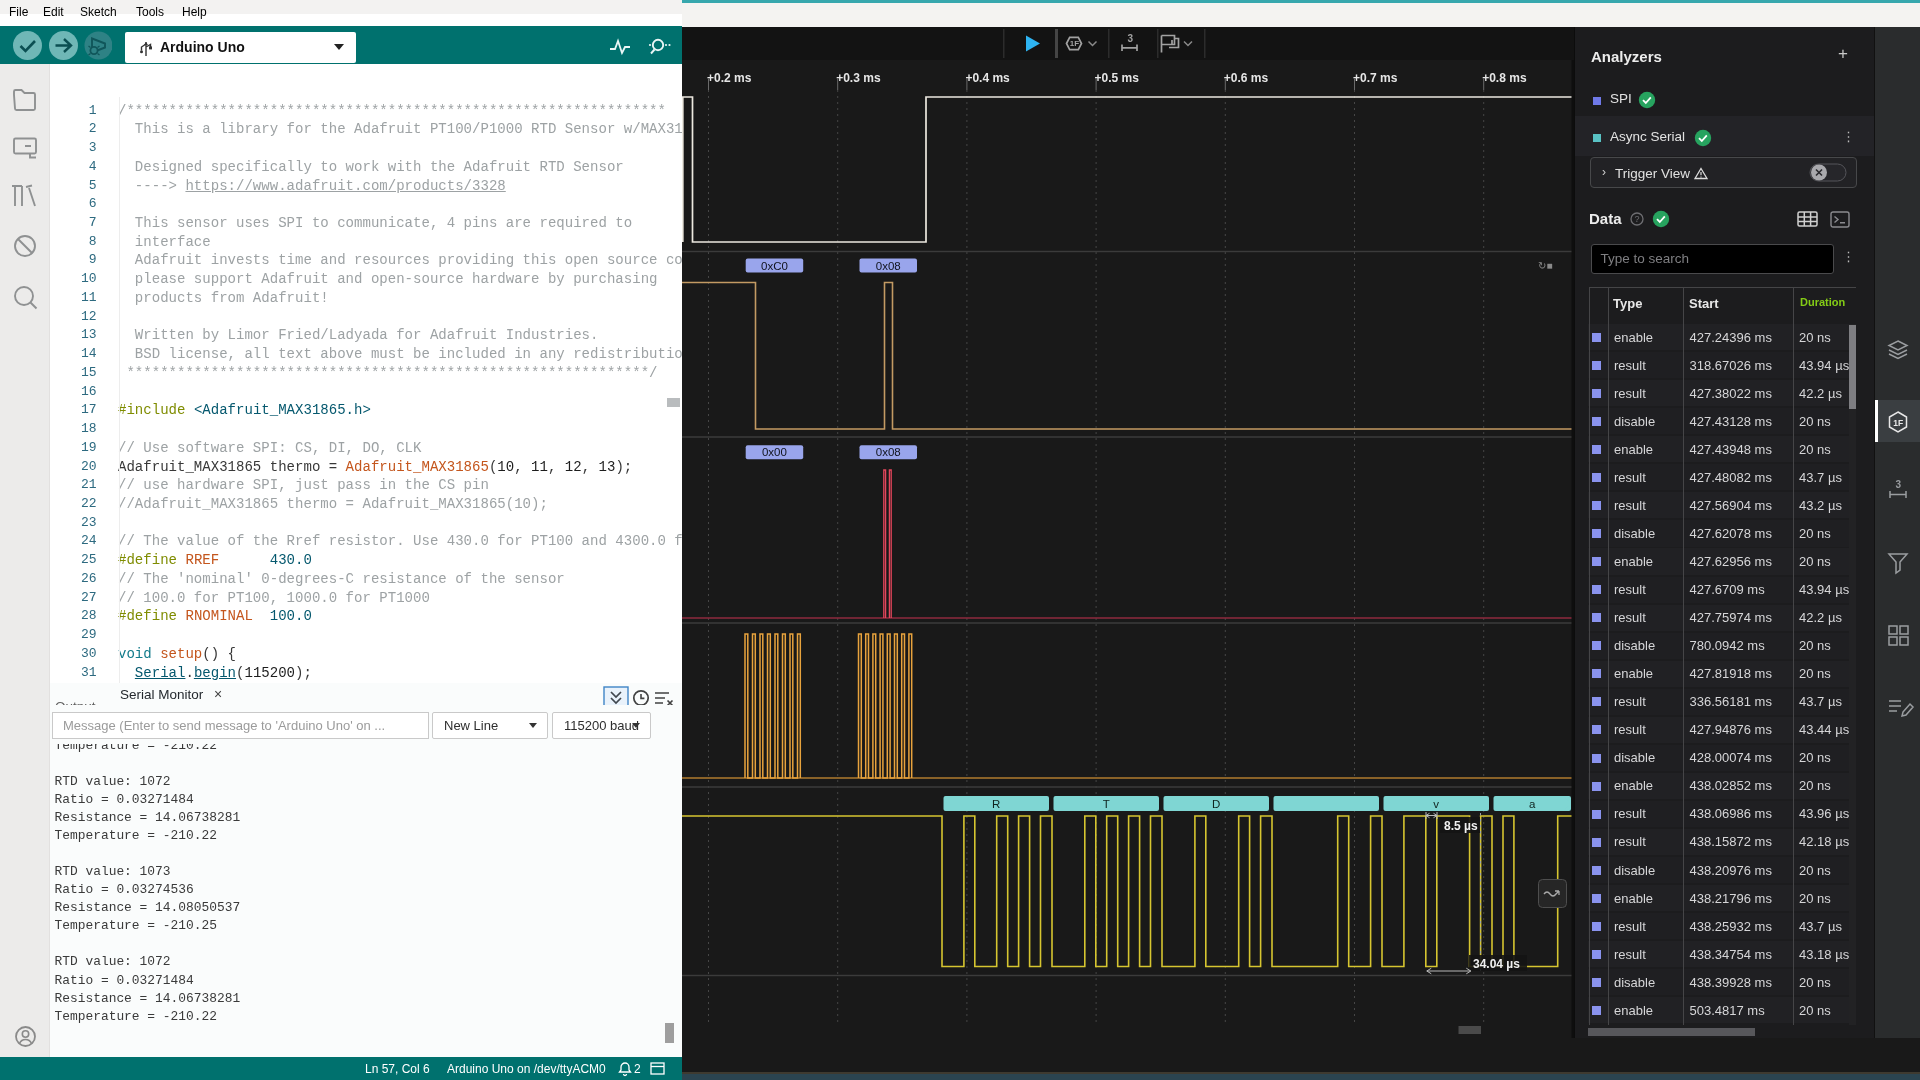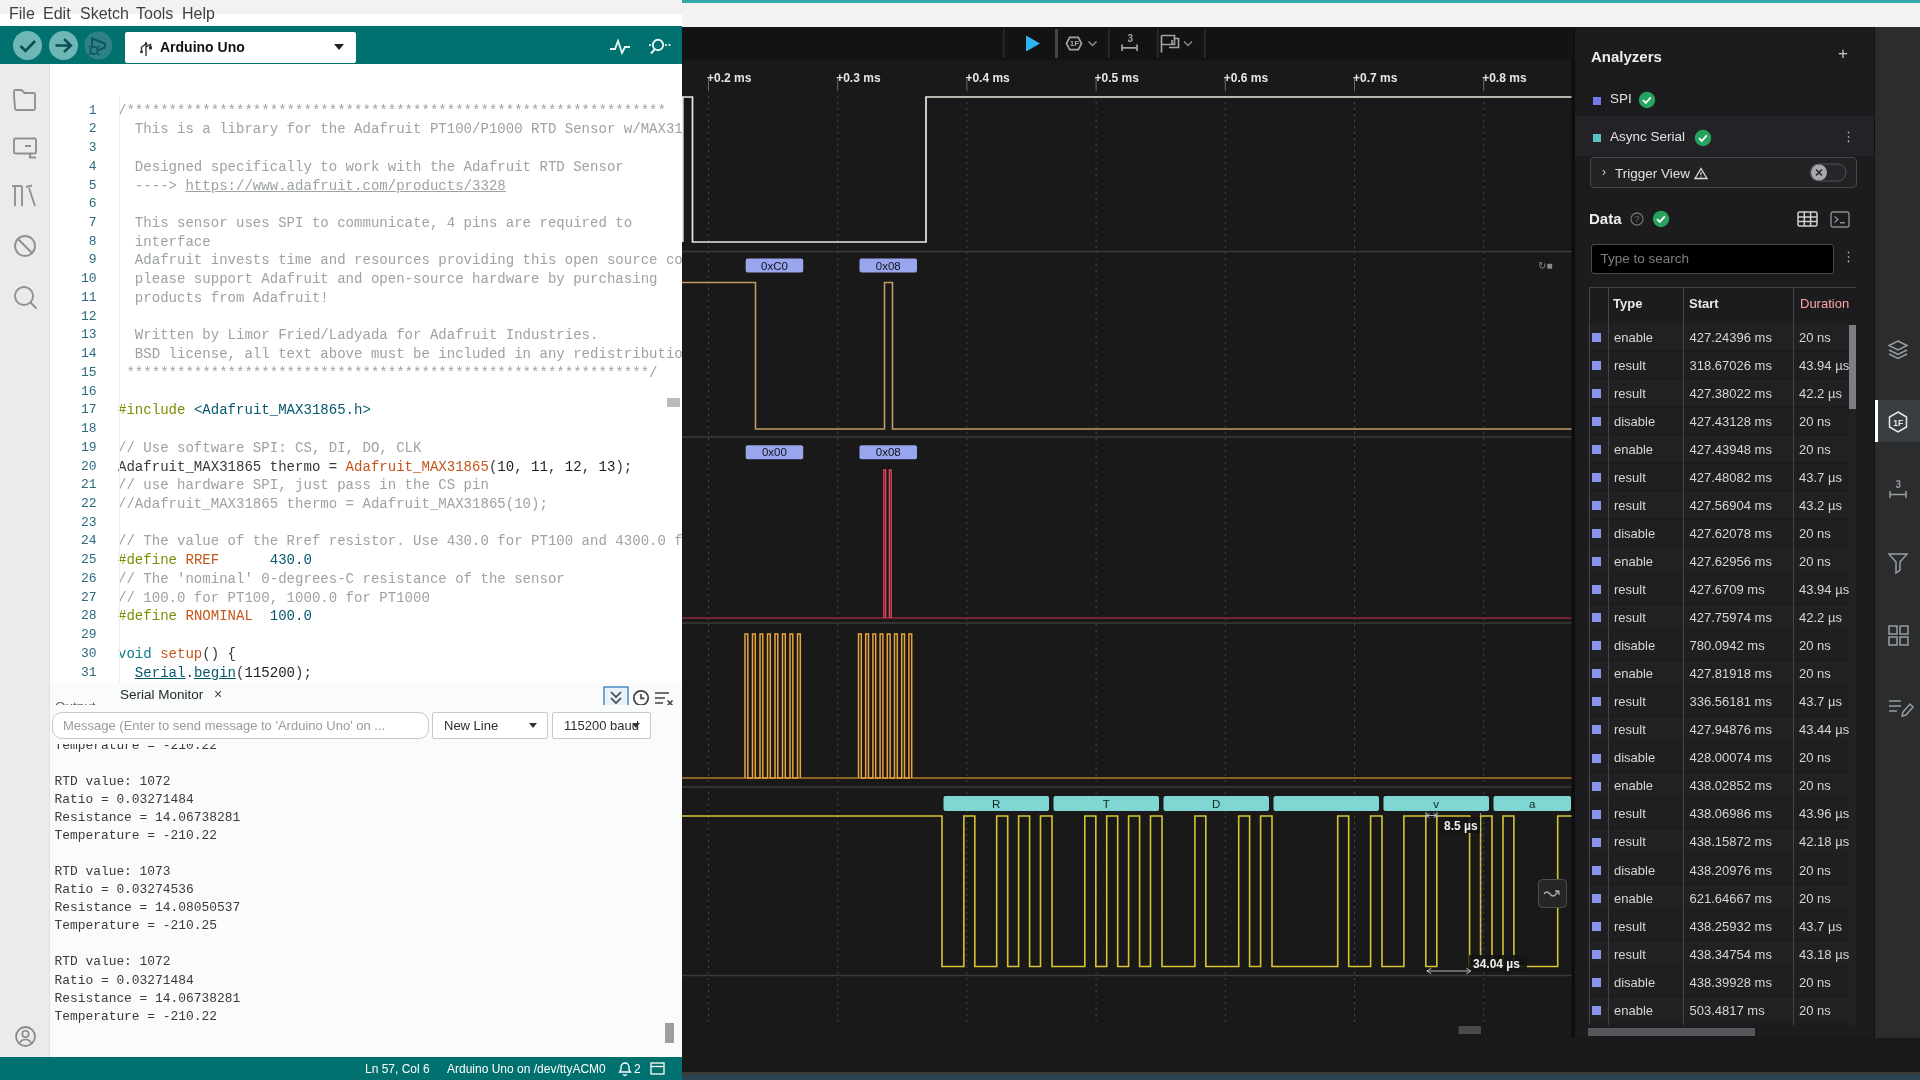--- a/index.html
+++ b/index.html
@@ -1,20 +1,20 @@
 <!DOCTYPE html>
 <html><head><meta charset="utf-8"><title>s</title><style>
 *{margin:0;padding:0;box-sizing:border-box}
 html,body{width:1920px;height:1080px;overflow:hidden;background:#111}
 #root{position:absolute;left:0;top:0;width:1920px;height:1080px;font-family:"Liberation Sans",sans-serif}
 .abs{position:absolute}
 pre{font-family:"Liberation Mono",monospace;margin:0}
 
 #ard{position:absolute;left:0;top:0;width:682px;height:1080px;background:#fff;overflow:hidden}
-#menubar{position:absolute;left:0;top:0;width:682px;height:14px;background:#f3f2f1;color:#404040;font-size:16px}
+#menubar{position:absolute;left:0;top:0;width:682px;height:14px;background:#f3f2f1;color:#000000;font-size:12px}
 #menubar span{position:absolute;top:5px}
 #toolbar{position:absolute;left:0;top:26px;width:682px;height:38px;background:#00716e}
 #tabbar{position:absolute;left:50px;top:64px;width:632px;height:33px;background:#ebe9e7}
 #tab1{position:absolute;left:0;top:0;width:108px;height:33px;background:#fff;border-right:1px solid #e0dedd;color:#202124;font-size:13px;line-height:39px;padding-left:12px}
 #sidebar{position:absolute;left:0;top:64px;width:50px;height:993px;background:#ecebea;border-right:1px solid #e2e0df}
 #editor{position:absolute;left:50px;top:97px;width:632px;height:586px;background:#fff;overflow:hidden}
 .gut{position:absolute;left:0;top:4.6px;width:46.5px;text-align:right;font-size:13px;line-height:18.73px;color:#2d6a80}
 .code{position:absolute;left:68px;top:4.6px;font-size:14.05px;line-height:18.73px;color:#383838;letter-spacing:0px}
 .cm{color:#9da2a4}.kw{color:#7f8c00}.hd{color:#05586e}.or{color:#c4561d}.tk{color:#117a8a}.nm{color:#1d1d1d}
 #outpanel{position:absolute;left:50px;top:683px;width:632px;height:374px;background:#fafcfc}
@@ -176,21 +176,21 @@
 RTD value: 1073
 Ratio = 0.03274536
 Resistance = 14.08050537
 Temperature = -210.25
 
 RTD value: 1072
 Ratio = 0.03271484
 Resistance = 14.06738281
 Temperature = -210.22</pre>
 <div class="abs" style="left:50px;top:705px;width:632px;height:39px;background:#fafcfc"></div>
-<div class="abs" style="left:52px;top:712px;width:377px;height:27px;background:#fff;border:1px solid #c9c9c9;border-radius:10px;font-size:13px;color:#9b9b9b;line-height:25px;padding-left:10px;z-index:3">Message (Enter to send message to 'Arduino Uno' on ...</div>
+<div class="abs" style="left:52px;top:712px;width:377px;height:27px;background:#fff;border:1px solid #c9c9c9;border-radius:0;font-size:13px;color:#9b9b9b;line-height:25px;padding-left:10px;z-index:3">Message (Enter to send message to 'Arduino Uno' on ...</div>
 <div class="sel" style="left:432px;width:116px;z-index:3">New Line<span class="abs" style="right:10px;top:10px;width:0;height:0;border-left:4.5px solid transparent;border-right:4.5px solid transparent;border-top:5.5px solid #333"></span></div>
 <div class="sel" style="left:552px;width:99px;z-index:3">115200 baud<span class="abs" style="right:10px;top:10px;width:0;height:0;border-left:4.5px solid transparent;border-right:4.5px solid transparent;border-top:5.5px solid #333"></span></div>
 <div class="abs" style="left:665px;top:1023px;width:9px;height:20px;background:#9e9e9e"></div>
 <svg class="abs" style="left:14px;top:1025px" width="23" height="23" viewBox="0 0 23 23">
 <circle cx="11.5" cy="11.5" r="9.5" fill="none" stroke="#8a8a8a" stroke-width="1.8"></circle>
 <circle cx="11.5" cy="9" r="3.2" fill="none" stroke="#8a8a8a" stroke-width="1.6"></circle>
 <path d="M5.5 18.5 a6.5 6.5 0 0 1 12 0" fill="none" stroke="#8a8a8a" stroke-width="1.6"></path>
 </svg>
 <div id="statusbar">
 <span class="abs" style="left:365px;top:5px">Ln 57, Col 6</span>
@@ -341,21 +341,21 @@
           </g>
         </svg>
         <svg class="abs" style="left:255px;top:184px" width="20" height="17" viewBox="0 0 20 17">
           <rect x="1" y="1" width="18" height="15" rx="2" fill="none" stroke="#8b8b8f" stroke-width="1.4"></rect>
           <path d="M4.5 5.5 l3.5 3 l-3.5 3 M10 11.8 h5" stroke="#8b8b8f" stroke-width="1.4" fill="none"></path>
         </svg>
         <div class="abs" style="left:15.5px;top:217px;width:243px;height:30px;background:#000000;border:1px solid #4a4a4c;border-radius:3px;font-size:13.5px;color:#7f7f82;line-height:28px;padding-left:9px">Type to search</div>
         <div class="abs" style="left:267px;top:226px;font-size:13px;color:#bbb;line-height:7px">⋮</div>
         <div class="abs" style="left:38px;top:269px;font-size:13px;font-weight:bold;color:#e8e8e8">Type</div>
         <div class="abs" style="left:114px;top:269px;font-size:13px;font-weight:bold;color:#e8e8e8">Start</div>
-        <div class="abs" style="left:225px;top:269px;font-size:13px;font-weight:normal;color:#fca5a5">Duration</div>
+        <div class="abs" style="left:225px;top:269px;font-size:11px;font-weight:bold;color:#84cc16">Duration</div>
         <div class="trow" style="top:297.0px;background:#212124">
           <span class="sq"></span>
           <span class="c1">enable</span>
           <span class="c2">427.24396 ms</span>
           <span class="c3">20 ns</span>
         </div>
         <div class="trow" style="top:325.1px;background:#1f1f22">
           <span class="sq"></span>
           <span class="c1">result</span>
           <span class="c2">318.67026 ms</span>
@@ -465,21 +465,21 @@
         </div>
         <div class="trow" style="top:830.0px;background:#1f1f22">
           <span class="sq"></span>
           <span class="c1">disable</span>
           <span class="c2">438.20976 ms</span>
           <span class="c3">20 ns</span>
         </div>
         <div class="trow" style="top:858.0px;background:#212124">
           <span class="sq"></span>
           <span class="c1">enable</span>
-          <span class="c2">621.64667 ms</span>
+          <span class="c2">438.21796 ms</span>
           <span class="c3">20 ns</span>
         </div>
         <div class="trow" style="top:886.1px;background:#1f1f22">
           <span class="sq"></span>
           <span class="c1">result</span>
           <span class="c2">438.25932 ms</span>
           <span class="c3">43.7 µs</span>
         </div>
         <div class="trow" style="top:914.1px;background:#212124">
           <span class="sq"></span>

